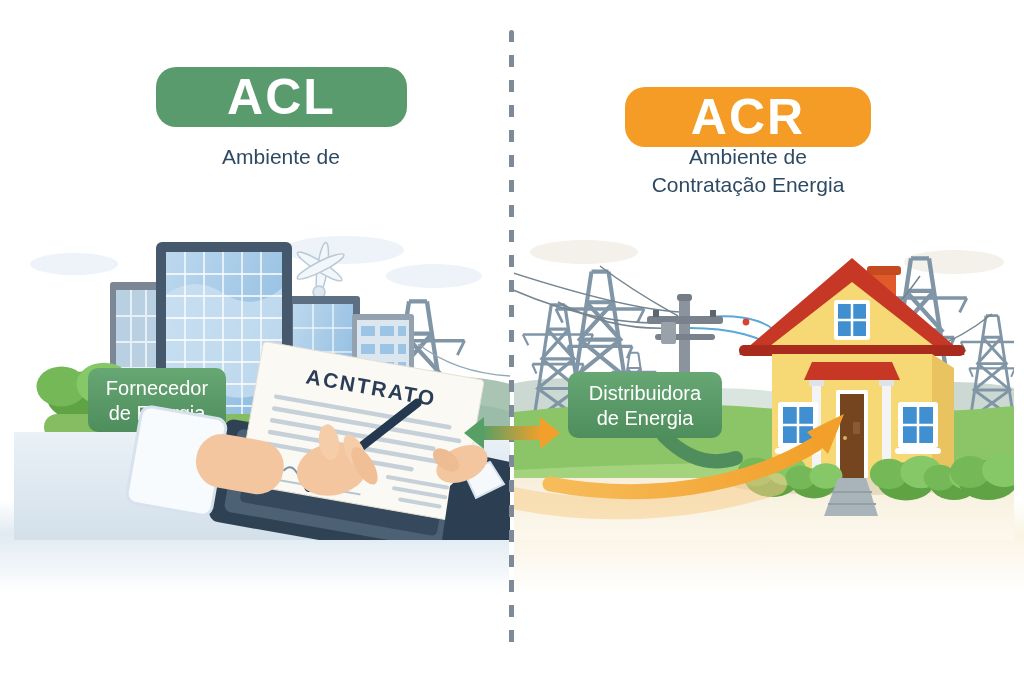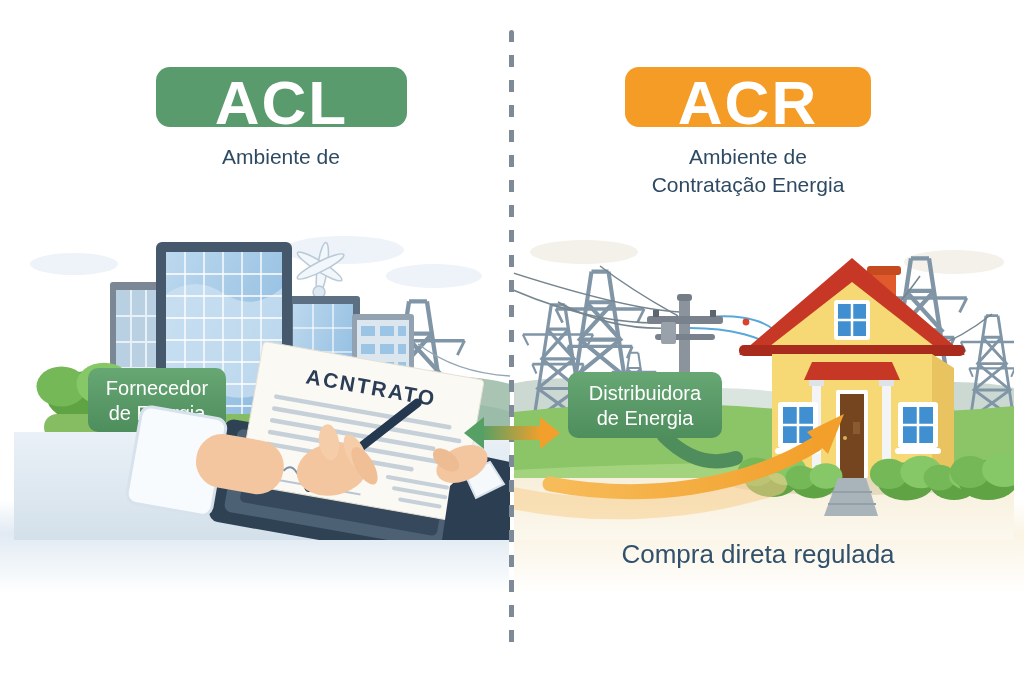--- a/index.html
+++ b/index.html
@@ -2,26 +2,26 @@
 <html><head>
 <meta charset="utf-8">
 <style>
   html,body{margin:0;padding:0;background:#ffffff;}
   .canvas{
     position:relative;width:1024px;height:683px;overflow:hidden;
     background:#ffffff;font-family:"Liberation Sans",sans-serif;
   }
   
   .badge{
-    position:absolute;top:67px;height:60px;border-radius:14px;
-    display:flex;align-items:flex-start;justify-content:center;
-    color:#ffffff;font-size:62px;font-weight:bold;letter-spacing:2px;
+    position:absolute;top:67px;height:60px;border-radius:20px;
+    display:flex;align-items:center;justify-content:center;
+    color:#ffffff;font-size:50px;font-weight:bold;letter-spacing:2px;
   }
   .badge.acl{left:156px;width:251px;background:#5a9b6d;}
-  .badge.acr{left:625px;width:246px;background:#f49c25;}
+  .badge.acr{left:625px;width:246px;background:#f49c25;margin-top:20px;}
   .subtitle{
     position:absolute;top:143px;width:420px;text-align:center;
     color:#2e4a63;font-size:21px;line-height:1.32;font-weight:500;
   }
   .subtitle.left{left:71px;}
   .subtitle.right{left:538px;}
   
   .divider{
     position:absolute;left:509px;top:30px;width:5px;height:616px;
     background:repeating-linear-gradient(to bottom,#7e8a98 0 12px,transparent 12px 25px);
@@ -373,15 +373,14 @@
       <linearGradient id="dualGrad" x1="0" y1="0" x2="1" y2="0">
         <stop offset="0" stop-color="#57a065"></stop>
           <stop offset="1" stop-color="#f2a02b"></stop>
       </linearGradient>
     </defs>
     <rect x="20" y="15" width="60" height="14" fill="url(#dualGrad)"></rect>
     <path d="M22,6 L22,38 L2,22 Z" fill="#57a065"></path>
     <path d="M78,6 L78,38 L98,22 Z" fill="#f2a02b"></path>
   </svg>
 
-  <div class="caption right">Compra direta regulada</div>
 
 </div>
 
 </body></html>

